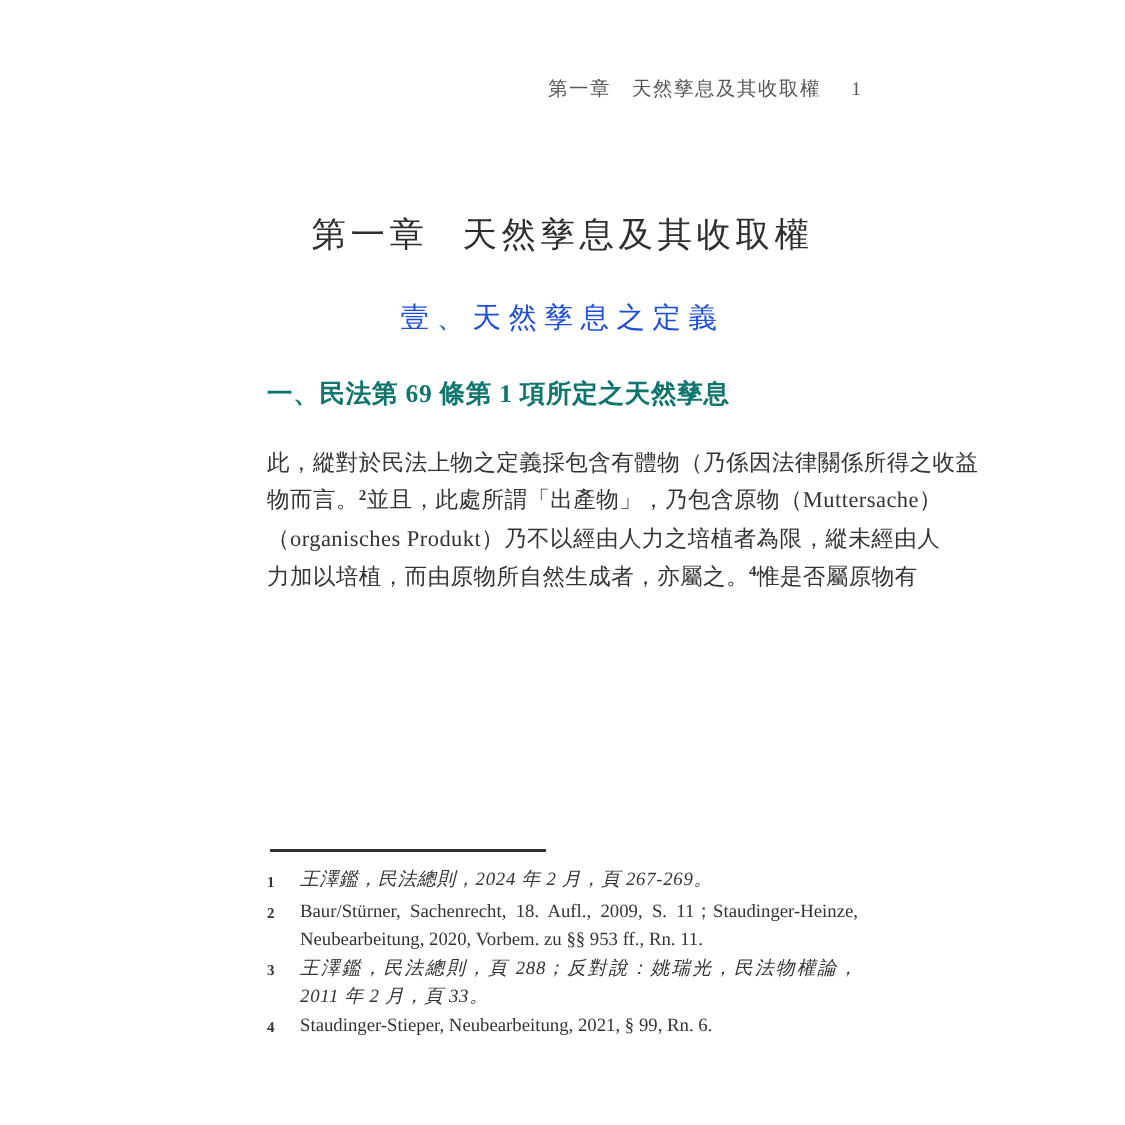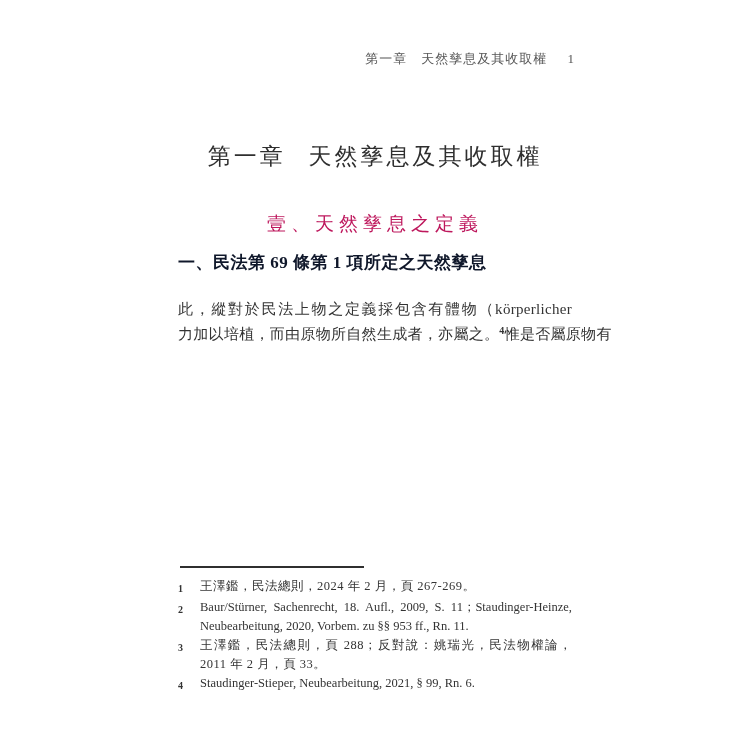--- a/index.html
+++ b/index.html
@@ -36,36 +36,36 @@
     width: 100%;
     text-align: center;
     font-size: 23px;
     letter-spacing: 3px;
     color: #2f2f2f;
     white-space: nowrap;
   }
   .chapter-title .chapter-name { margin-left: 14px; }
   .section-heading {
     position: absolute;
-    top: 211px;
+    top: 199px;
     width: 100%;
     text-align: center;
     font-size: 19px;
     letter-spacing: 5px;
-    color: #be185d;
+    color: #1d4ed8;
     white-space: nowrap;
   }
   .subsection-heading {
     position: absolute;
     top: 251px;
     width: 100%;
     font-size: 17px;
     font-weight: bold;
     letter-spacing: 0.5px;
-    color: #0f172a;
+    color: #0f766e;
     white-space: nowrap;
   }
   .body-paragraph {
     position: absolute;
     top: 297px;
     width: 100%;
     font-size: 15px;
   }
   .body-line {
     width: 100%;
@@ -106,21 +106,21 @@
     flex: 0 0 22px;
     font-size: 10px;
     font-weight: bold;
     padding-top: 2px;
   }
   .fn-text {
     flex: 1;
     text-align: justify;
     text-justify: inter-ideograph;
   }
-  .fn-text.kai { letter-spacing: 0.5px; }
+  .fn-text.kai { font-style: italic; letter-spacing: 0.5px; }
 </style>
 </head>
 <body>
 
 <div class="page">
 
   <div class="running-header">
     <span>第一章　天然孳息及其收取權</span>
     <span class="pageno">1</span>
   </div>
@@ -130,21 +130,23 @@
     <div class="chapter-title">
       <span>第一章</span>
       <span class="chapter-name">天然孳息及其收取權</span>
     </div>
 
     <div class="section-heading">壹、天然孳息之定義</div>
 
     <div class="subsection-heading">一、民法第 69 條第 1 項所定之天然孳息</div>
 
     <div class="body-paragraph">
-        <div class="body-line">此，縱對於民法上物之定義採包含有體物（körperlicher</div>
+        <div class="body-line">此，縱對於民法上物之定義採包含有體物（乃係因法律關係所得之收益</div>
+        <div class="body-line">物而言。<sup class="fnref">2</sup>並且，此處所謂「出產物」，乃包含原物（Muttersache）</div>
+        <div class="body-line">（organisches Produkt）乃不以經由人力之培植者為限，縱未經由人</div>
         <div class="body-line">力加以培植，而由原物所自然生成者，亦屬之。<sup class="fnref">4</sup>惟是否屬原物有</div>
       </div>
 
     <div class="footnote-rule"></div>
 
     <div class="footnotes">
         <div class="footnote">
           <span class="fn-num">1</span>
           <span class="fn-text kai">王澤鑑，民法總則，2024 年 2 月，頁 267-269。</span>
         </div>

